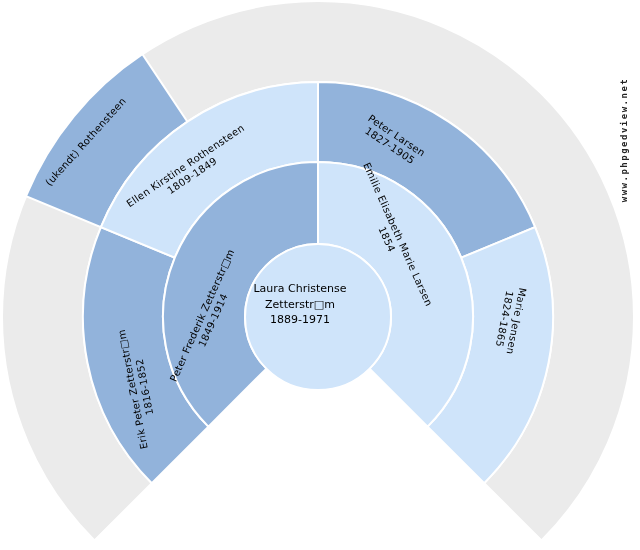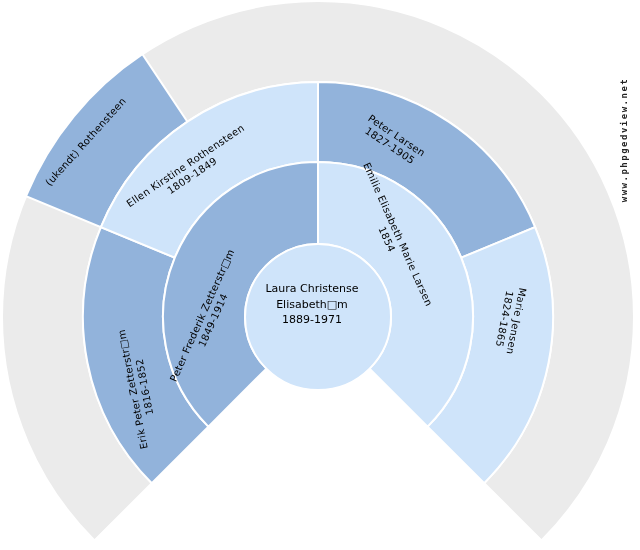--- a/index.html
+++ b/index.html
@@ -59,23 +59,23 @@
     <path class="sector" d="M 100.9 227.1 A 235 235 0 0 1 318 82 L 318 162 A 155 155 0 0 0 174.8 257.7 Z" fill="#cfe4fa"></path>
     <path class="sector" d="M 318 82 A 235 235 0 0 1 535.1 227.1 L 461.2 257.7 A 155 155 0 0 0 318 162 Z" fill="#92b3db"></path>
     <path class="sector" d="M 535.1 227.1 A 235 235 0 0 1 484.2 483.2 L 427.6 426.6 A 155 155 0 0 0 461.2 257.7 Z" fill="#cfe4fa"></path>
 
     <path class="sector" d="M 208.4 426.6 A 155 155 0 0 1 318 162 L 318 244 A 73 73 0 0 0 266.4 368.6 Z" fill="#92b3db"></path>
     <path class="sector" d="M 318 162 A 155 155 0 0 1 427.6 426.6 L 369.6 368.6 A 73 73 0 0 0 318 244 Z" fill="#cfe4fa"></path>
 
     <circle class="sector" cx="318" cy="317" r="73" fill="#cfe4fa"></circle>
   </svg>
 
-  <div class="center-label" style="left:312px;top:304px;transform:translate(-50%,-50%);">
+  <div class="center-label" style="left:300px;top:304px;transform:translate(-50%,-50%);">
     <div>Laura Christense</div>
-    <div>Elisabeth□m</div>
+    <div>Zetterstr□m</div>
     <div>1889-1971</div>
   </div>
 
   <div class="label" style="left:208px;top:318px;transform:translate(-50%,-50%) rotate(-66deg);">
     <div class="name">Peter Frederik Zetterstr□m</div>
     <div class="dates">1849-1914</div>
   </div>
 
   <div class="label" style="left:392px;top:237px;transform:translate(-50%,-50%) rotate(66deg);">
     <div class="name">Emilie Elisabeth Marie Larsen</div>

